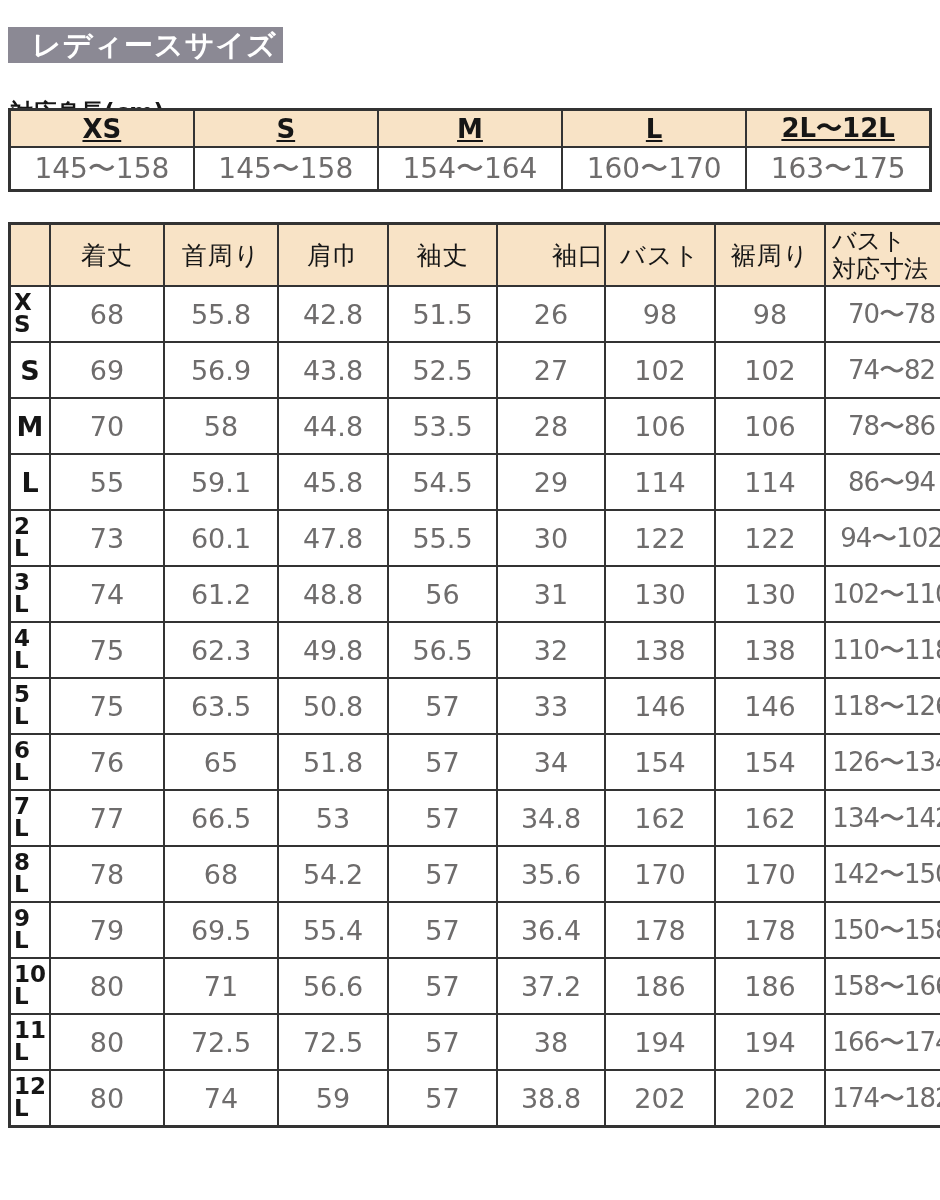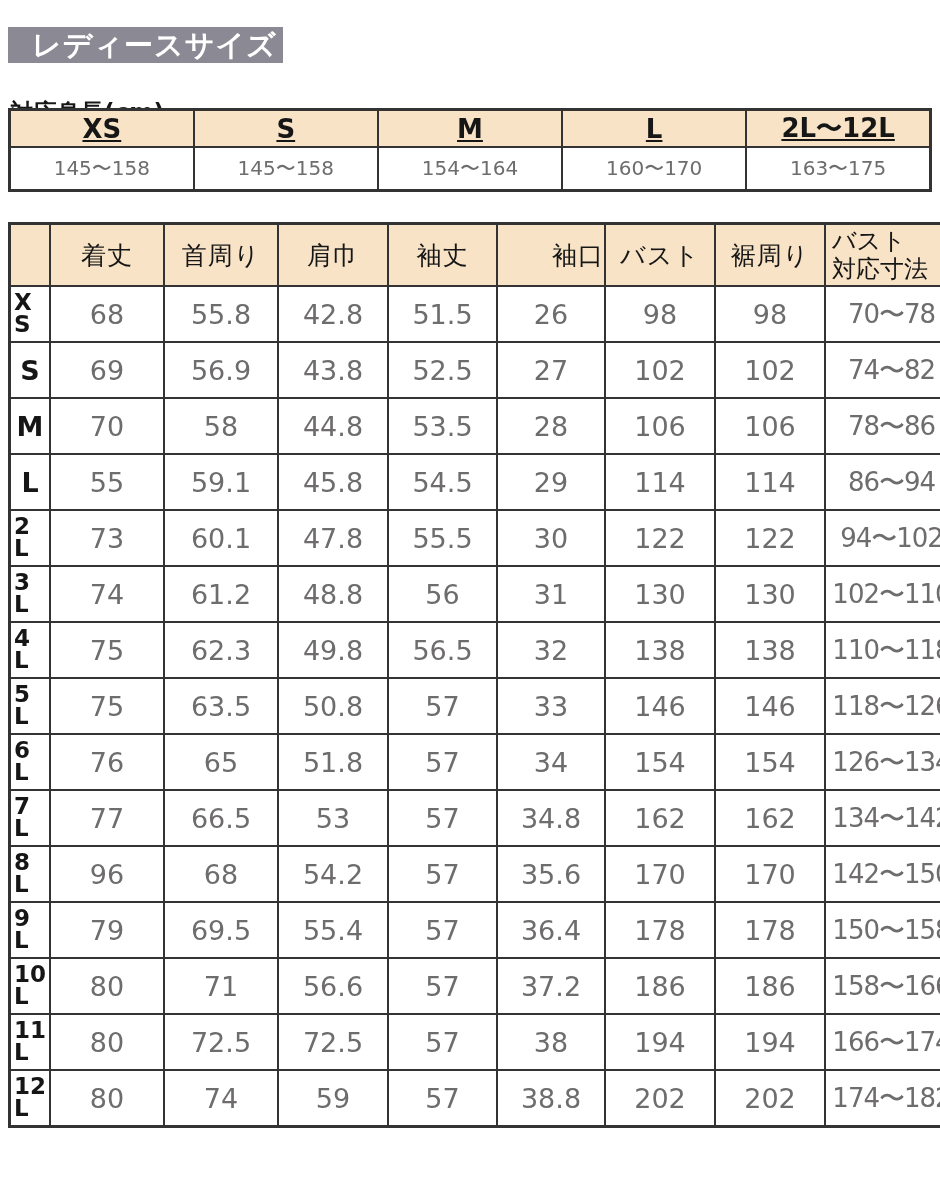--- a/index.html
+++ b/index.html
@@ -60,21 +60,21 @@
   .height-table thead th {
     background: var(--header-bg, #f8e3c6);
     height: 33px;
     font-size: 26px;
     font-weight: bold;
     color: var(--header-text, #161616);
     text-decoration: underline;
   }
   .height-table tbody td {
     height: 41px;
-    font-size: 20px;
+    font-size: 28px;
     color: var(--value-text, #6e6c6c);
   }
 
   .size-table { top: 222px; }
   .size-table thead th {
     background: var(--header-bg, #f8e3c6);
     height: 60px;
     font-size: 25px;
     font-weight: normal;
     color: var(--header-text, #161616);
@@ -291,21 +291,21 @@
           <td>34.8</td>
           <td>162</td>
           <td>162</td>
           <td class="range-cell">134〜142</td>
         </tr>
         <tr>
           <th class="row-label stacked">
             <span class="stack-line">8</span>
             <span class="stack-line">L</span>
           </th>
-          <td>96</td>
+          <td>78</td>
           <td>68</td>
           <td>54.2</td>
           <td>57</td>
           <td>35.6</td>
           <td>170</td>
           <td>170</td>
           <td class="range-cell">142〜150</td>
         </tr>
         <tr>
           <th class="row-label stacked">

